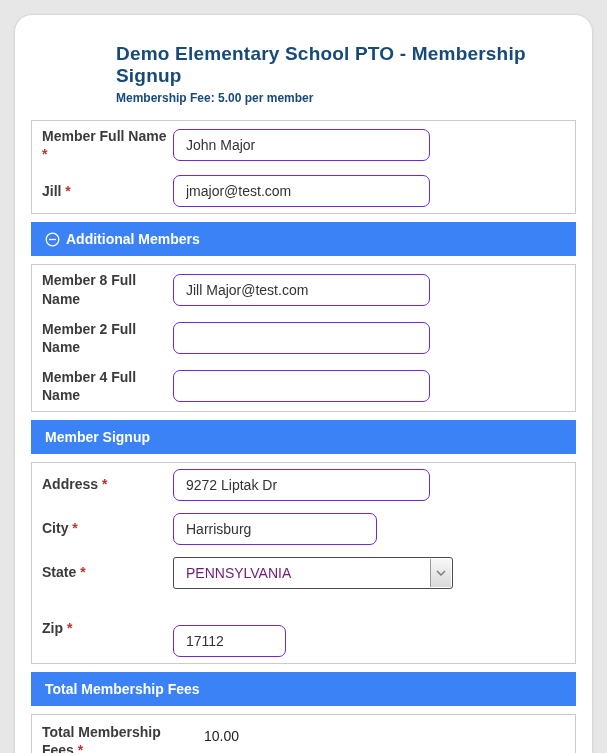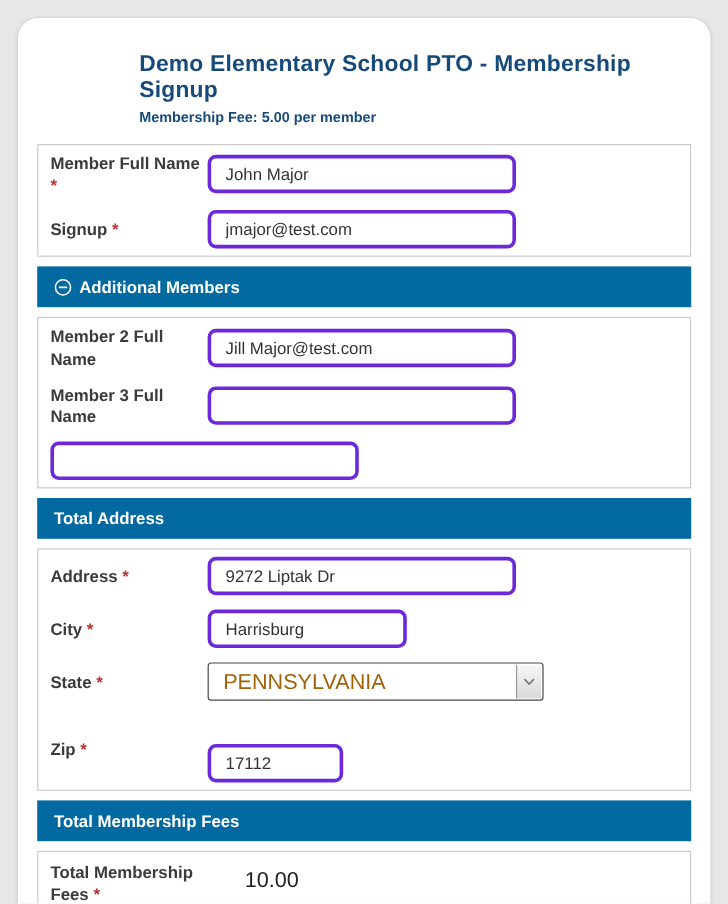--- a/index.html
+++ b/index.html
@@ -46,73 +46,73 @@
     margin-right: 5px;
     flex: none;
     font-size: 14px;
     font-weight: bold;
     color: #3b3b3b;
     line-height: 1.3;
   }
   .req { color: #bb3333; font-weight: bold; }
   .text-input {
     height: 32px;
-    border: 3px solid #6d28d9;
+    border: 1px solid #6d28d9;
     border-radius: 7px;
     padding: 0 12px;
     font-size: 14px;
     color: #333333;
     font-family: "Liberation Sans", sans-serif;
     background: #ffffff;
     outline: none;
   }
   .w-wide   { width: 257px; }
-  .w-medium { width: 166px; }
+  .w-medium { width: 204px; }
   .w-small  { width: 113px; margin-top: 24px; }
   .section-header {
     display: flex;
     align-items: center;
-    background: #0369a1;
+    background: #3b82f6;
     color: #ffffff;
     font-size: 14px;
     font-weight: bold;
     padding: 9px 10px 9px 14px;
     margin: 8px 0;
   }
   .section-header .hdr-icon { display: inline-flex; margin-right: 6px; }
   .select-box {
     position: relative;
     width: 280px;
     height: 32px;
     border: 1px solid #4a4a4a;
     border-radius: 3px;
     background: #ffffff;
     cursor: default;
   }
   .select-value {
     display: block;
     line-height: 30px;
     padding-left: 12px;
-    font-size: 18px;
-    color: #a16207;
+    font-size: 14px;
+    color: #701a75;
     white-space: nowrap;
     overflow: hidden;
   }
   .select-arrow {
     position: absolute;
     top: 1px; right: 1px; bottom: 1px;
     width: 21px;
     background: linear-gradient(#f8f8f8, #d9d9d9);
     border-left: 1px solid #9a9a9a;
     display: flex;
     align-items: center;
     justify-content: center;
   }
   .total-value {
-    font-size: 18px;
+    font-size: 14px;
     color: #222222;
     align-self: flex-start;
     padding-top: 5px;
   }
   .total-row { align-items: center; padding-top: 8px; padding-bottom: 10px; gap: 31px; }
 </style>
 </head>
 <body>
 
 <div class="card">
@@ -127,53 +127,54 @@
     <div class="group">
       <div class="row">
         <div class="field-label">
           <span>Member Full Name</span>
           <span class="req">*</span>
         </div>
         <input class="text-input w-wide" type="text" value="John Major" style="">
       </div>
       <div class="row">
         <div class="field-label">
-          <span>Signup</span>
+          <span>Jill</span>
           <span class="req">*</span>
         </div>
         <input class="text-input w-wide" type="text" value="jmajor@test.com" style="">
       </div>
     </div>
 
     <div class="section-header">
       <span class="hdr-icon">
         <svg width="15" height="15" viewBox="0 0 15 15">
           <circle cx="7.5" cy="7.5" r="6.3" fill="none" stroke="#ffffff" stroke-width="1.3"></circle>
           <line x1="4" y1="7.5" x2="11" y2="7.5" stroke="#ffffff" stroke-width="1.3"></line>
         </svg>
       </span>
       <span>Additional Members</span>
     </div>
 
     <div class="group">
       <div class="row">
+        <div class="field-label">Member 8 Full Name</div>
+        <input class="text-input w-wide" type="text" value="Jill Major@test.com" style="">
+      </div>
+      <div class="row">
         <div class="field-label">Member 2 Full Name</div>
-        <input class="text-input w-wide" type="text" value="Jill Major@test.com" style="">
-      </div>
-      <div class="row">
-        <div class="field-label">Member 3 Full Name</div>
         <input class="text-input w-wide" type="text" value="" style="">
       </div>
       <div class="row">
+        <div class="field-label">Member 4 Full Name</div>
         <input class="text-input w-wide" type="text" value="" style="">
       </div>
     </div>
 
     <div class="section-header">
-      <span>Total Address</span>
+      <span>Member Signup</span>
     </div>
 
     <div class="group">
       <div class="row">
         <div class="field-label">
           <span>Address</span>
           <span class="req">*</span>
         </div>
         <input class="text-input w-wide" type="text" value="9272 Liptak Dr" style="">
       </div>

